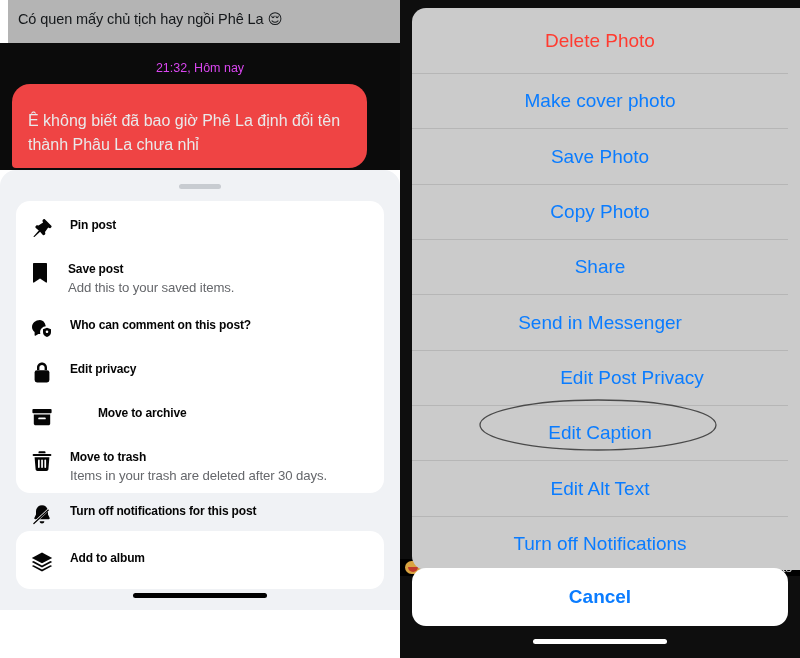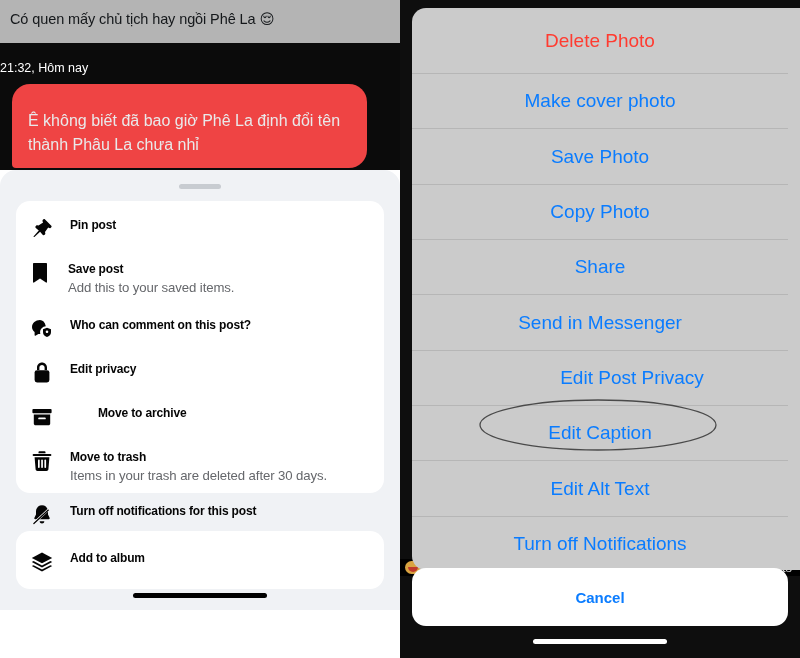--- a/index.html
+++ b/index.html
@@ -7,25 +7,25 @@
     width:800px;height:658px;overflow:hidden;
     background:#ffffff;
     font-family:"Liberation Sans","DejaVu Sans",sans-serif;
     -webkit-font-smoothing:antialiased;
   }
   .screen{position:relative;width:800px;height:658px;}
 
   
   .left-pane{position:absolute;left:0;top:0;width:400px;height:658px;background:#ffffff;overflow:hidden;}
 
-  .chat-topbar{position:absolute;left:0;top:0;width:408px;height:43px;background:#b4b4b4;}
+  .chat-topbar{position:absolute;left:8px;top:0;width:408px;height:43px;background:#b4b4b4;}
   .chat-topbar-text{position:absolute;left:10px;top:11px;font-size:14.5px;color:#15181b;white-space:nowrap;letter-spacing:-0.1px;}
 
   .chat-body{position:absolute;left:0;top:43px;width:400px;height:127px;background:#0b0b0b;}
-  .chat-time{position:absolute;left:0;top:18px;width:400px;text-align:left;font-size:12.5px;color:#ffffff;}
+  .chat-time{position:absolute;left:0;top:18px;width:400px;text-align:center;font-size:12.5px;color:#d946ef;}
   .bubble{
     position:absolute;left:12px;top:41px;width:355px;
     background:#ef4444;border-radius:18px;border-bottom-left-radius:4px;
     padding:25px 16px 11px 16px;box-sizing:border-box;
   }
   .bubble-text{font-size:16px;line-height:24px;color:#e9e9ea;}
 
   
   .fb-sheet{
     position:absolute;left:0;top:170px;width:400px;height:440px;
@@ -70,21 +70,21 @@
     font-size:19px;color:#0a7cff;box-sizing:border-box;
   }
   .as-item.destructive{color:#ff3b30;}
   .as-sep{position:absolute;left:0;width:376px;height:1px;background:#b6b6b6;}
 
   .sheet-cancel{
     position:absolute;left:12px;top:568px;width:376px;height:58px;
     background:#ffffff;border-radius:14px;
     display:flex;align-items:center;justify-content:center;
   }
-  .cancel-label{font-size:15px;font-weight:bold;color:#0a7cff;}
+  .cancel-label{font-size:19px;font-weight:bold;color:#0a7cff;}
 
   .home-bar-light{position:absolute;left:50%;transform:translateX(-50%);bottom:14px;width:134px;height:5px;border-radius:3px;background:#ffffff;}
 
   
   .annot{position:absolute;left:78px;top:398px;width:240px;height:54px;pointer-events:none;}
 </style>
 </head>
 <body>
 
 <div class="screen">

